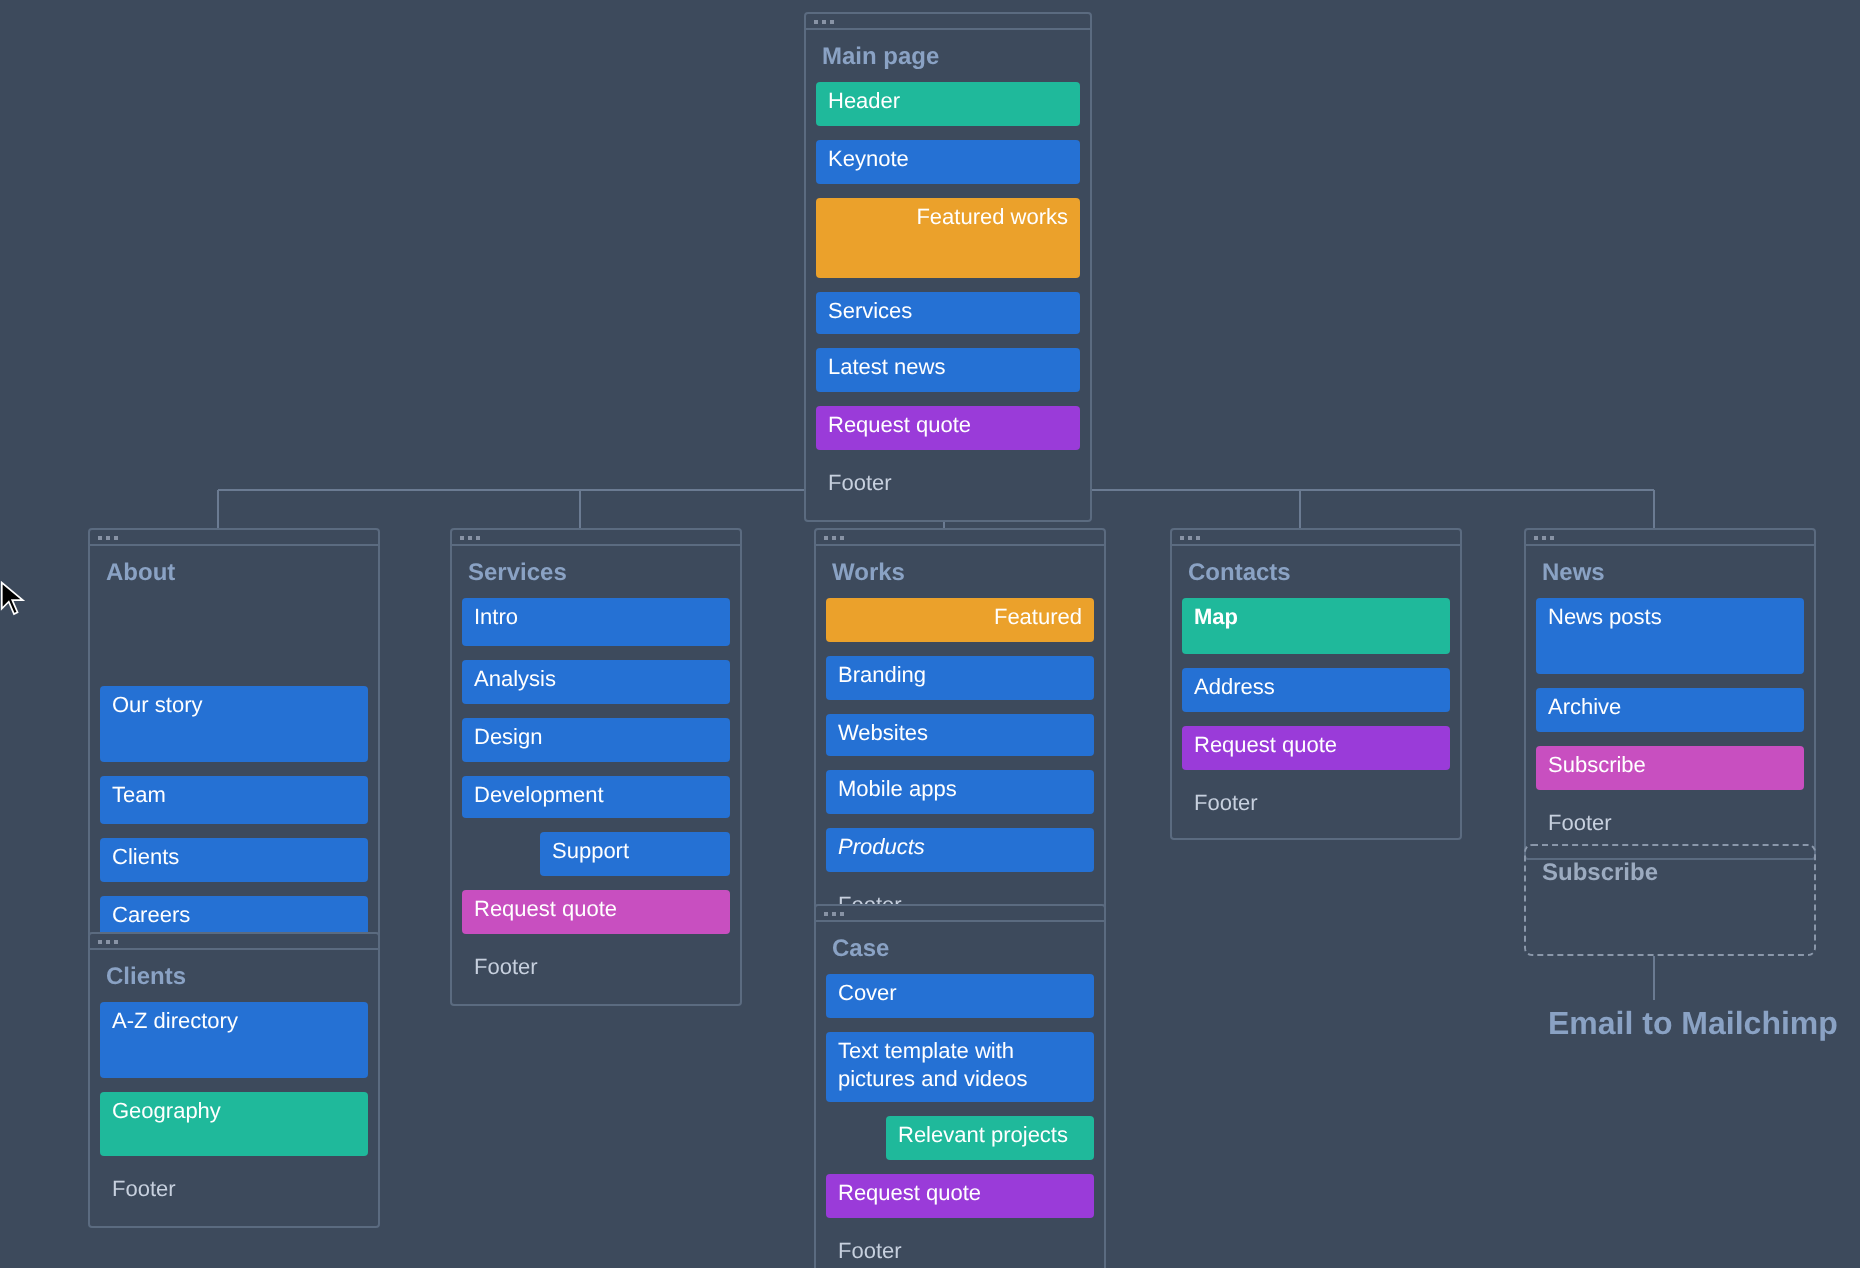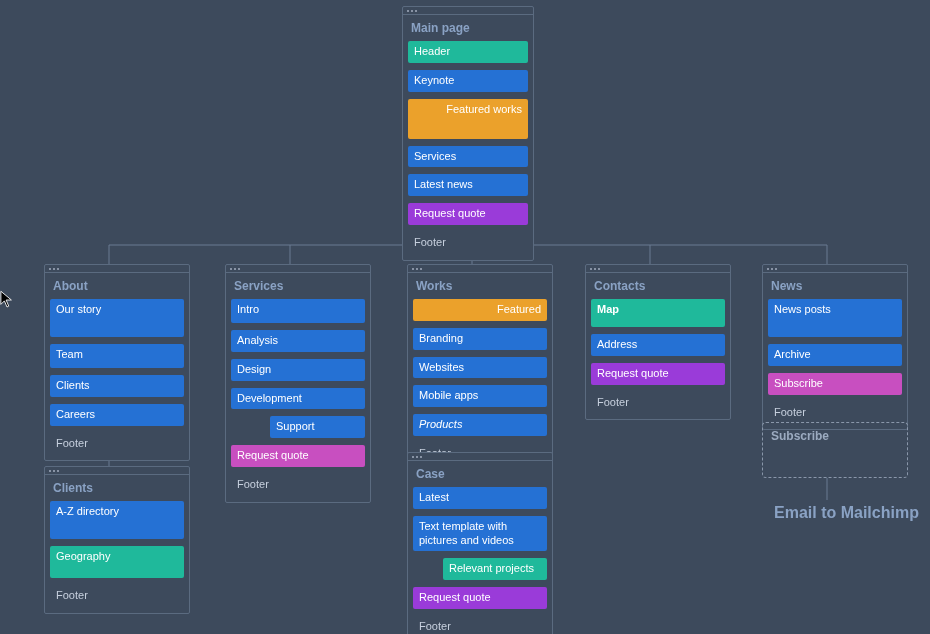--- a/index.html
+++ b/index.html
@@ -21,21 +21,21 @@
     height: 634px;
     pointer-events: none;
   }
   .card {
     position: absolute;
     background: #3d4a5c;
     border: 1px solid #5b6b80;
     border-radius: 2px;
     width: 146px;
   }
-  .card.wide { width: 132px; }
+  .card.wide { width: 144px; }
   .card.dashed {
     border: 1px dashed #8a97aa;
     background: transparent;
     border-radius: 4px;
   }
   .card-grip {
     height: 8px;
     border-bottom: 1px solid #5b6b80;
     display: flex;
     align-items: center;
@@ -126,21 +126,21 @@
 </div>
 
 <div class="card" style="left:44px; top:264px;">
   <div class="card-grip">
       <span></span>
       <span></span>
       <span></span>
     </div>
   <div class="card-title">About</div>
   <div class="card-body">
-      <div class="block c-blue" style="min-height: 38px;">Our story</div>
+      <div class="block c-blue" style="min-height: 38px; margin-top: 44px;">Our story</div>
       <div class="block c-blue" style="min-height: 24px;">Team</div>
       <div class="block c-blue" style="min-height: 18px;">Clients</div>
       <div class="block c-blue" style="min-height: 18px;">Careers</div>
       <div class="block c-plain" style="min-height: 16px;">Footer</div>
     </div>
 </div>
 
 <div class="card" style="left:44px; top:466px;">
   <div class="card-grip">
       <span></span>
@@ -191,21 +191,21 @@
 </div>
 
 <div class="card" style="left:407px; top:452px;">
   <div class="card-grip">
       <span></span>
       <span></span>
       <span></span>
     </div>
   <div class="card-title">Case</div>
   <div class="card-body">
-      <div class="block c-blue" style="min-height: 18px;">Latest</div>
+      <div class="block c-blue" style="min-height: 18px;">Cover</div>
       <div class="block c-blue" style="min-height: 30px;">Text template with pictures and videos</div>
       <div class="block c-teal" style="min-height: 18px; margin-left: 30px;">Relevant projects</div>
       <div class="block c-purple" style="min-height: 18px;">Request quote</div>
       <div class="block c-plain" style="min-height: 16px;">Footer</div>
     </div>
 </div>
 
 <div class="card" style="left:585px; top:264px;">
   <div class="card-grip">
       <span></span>

